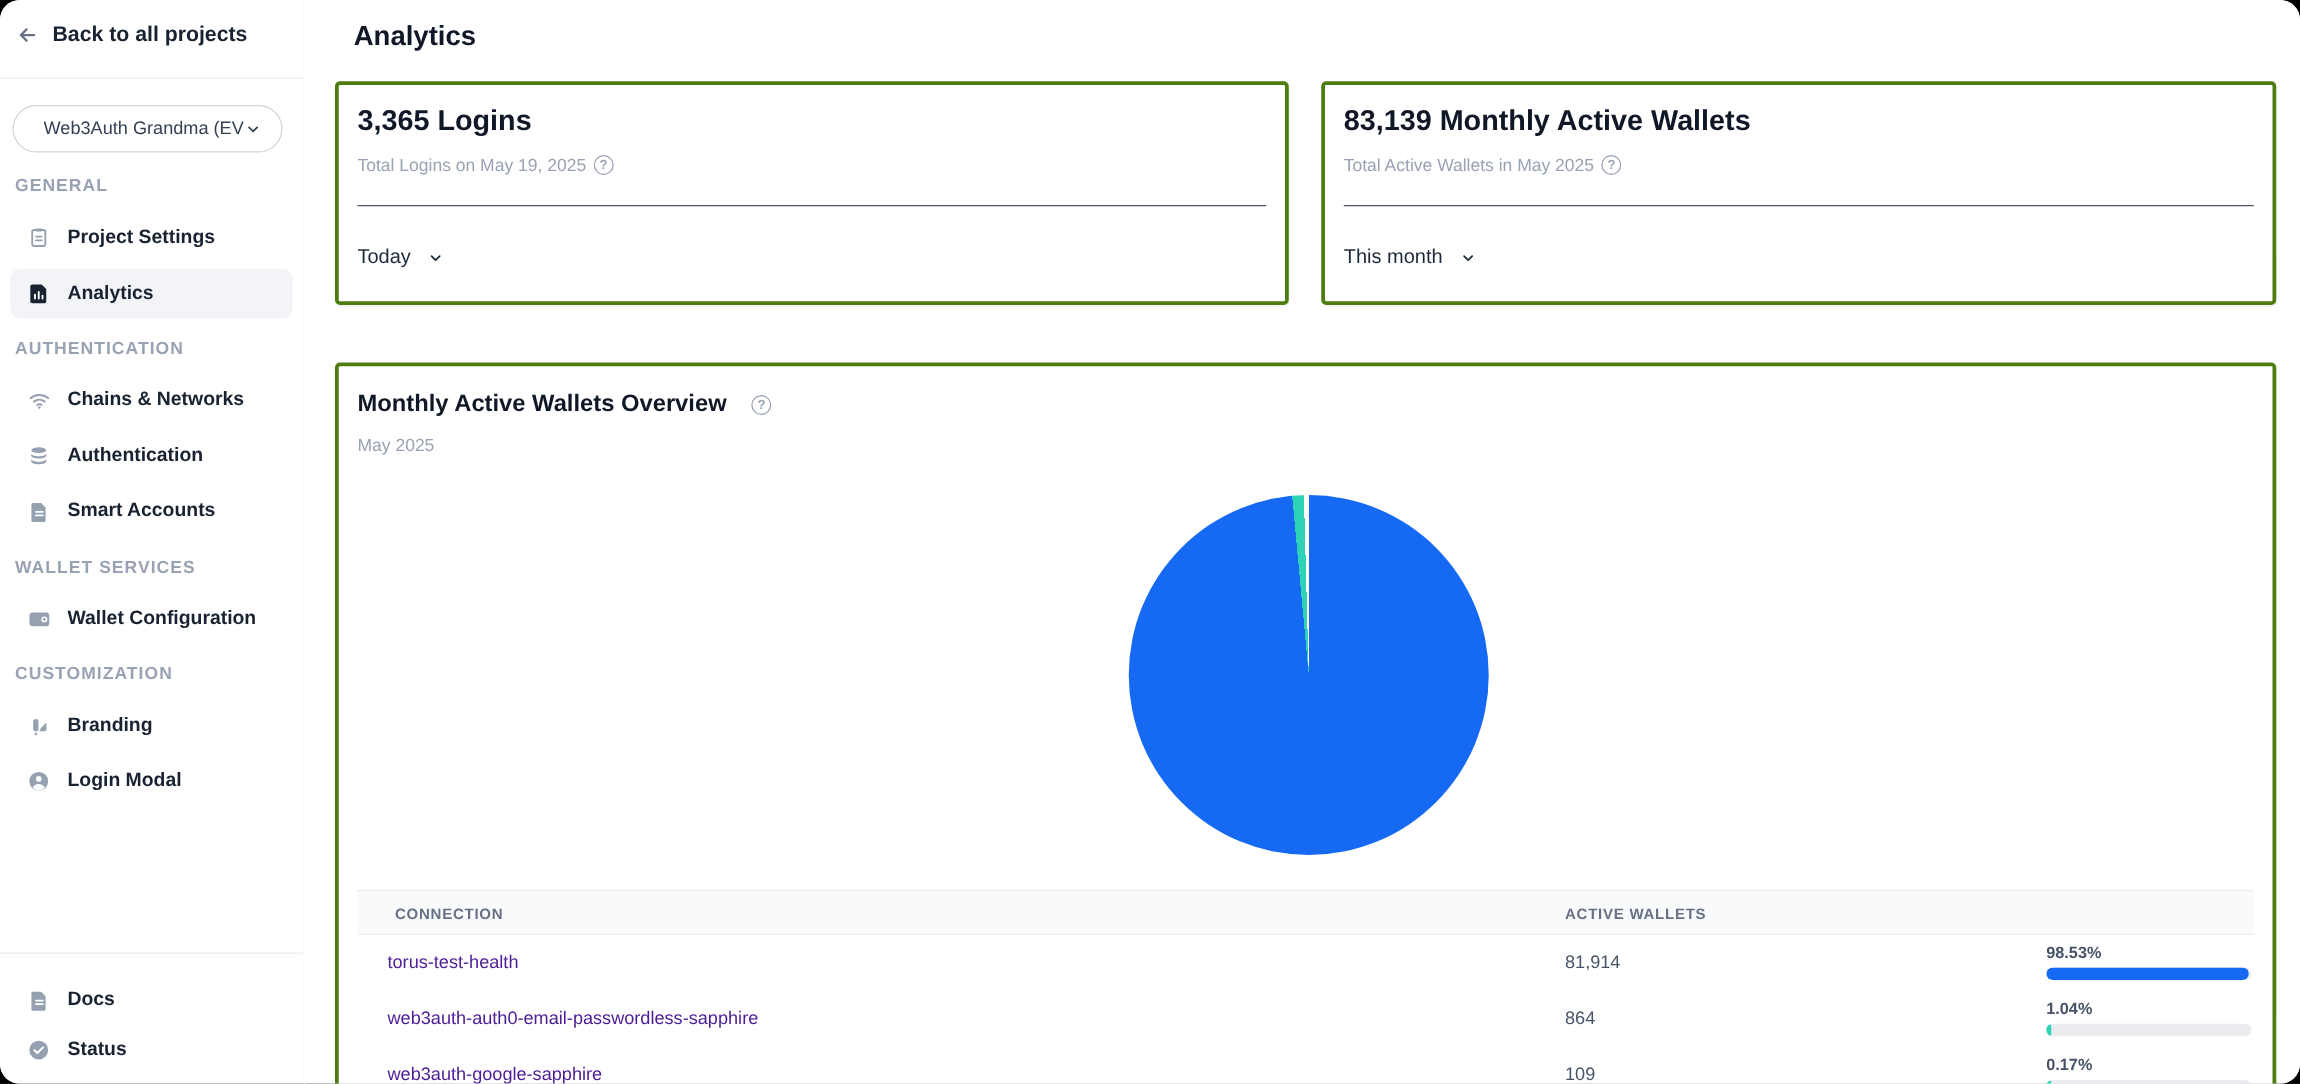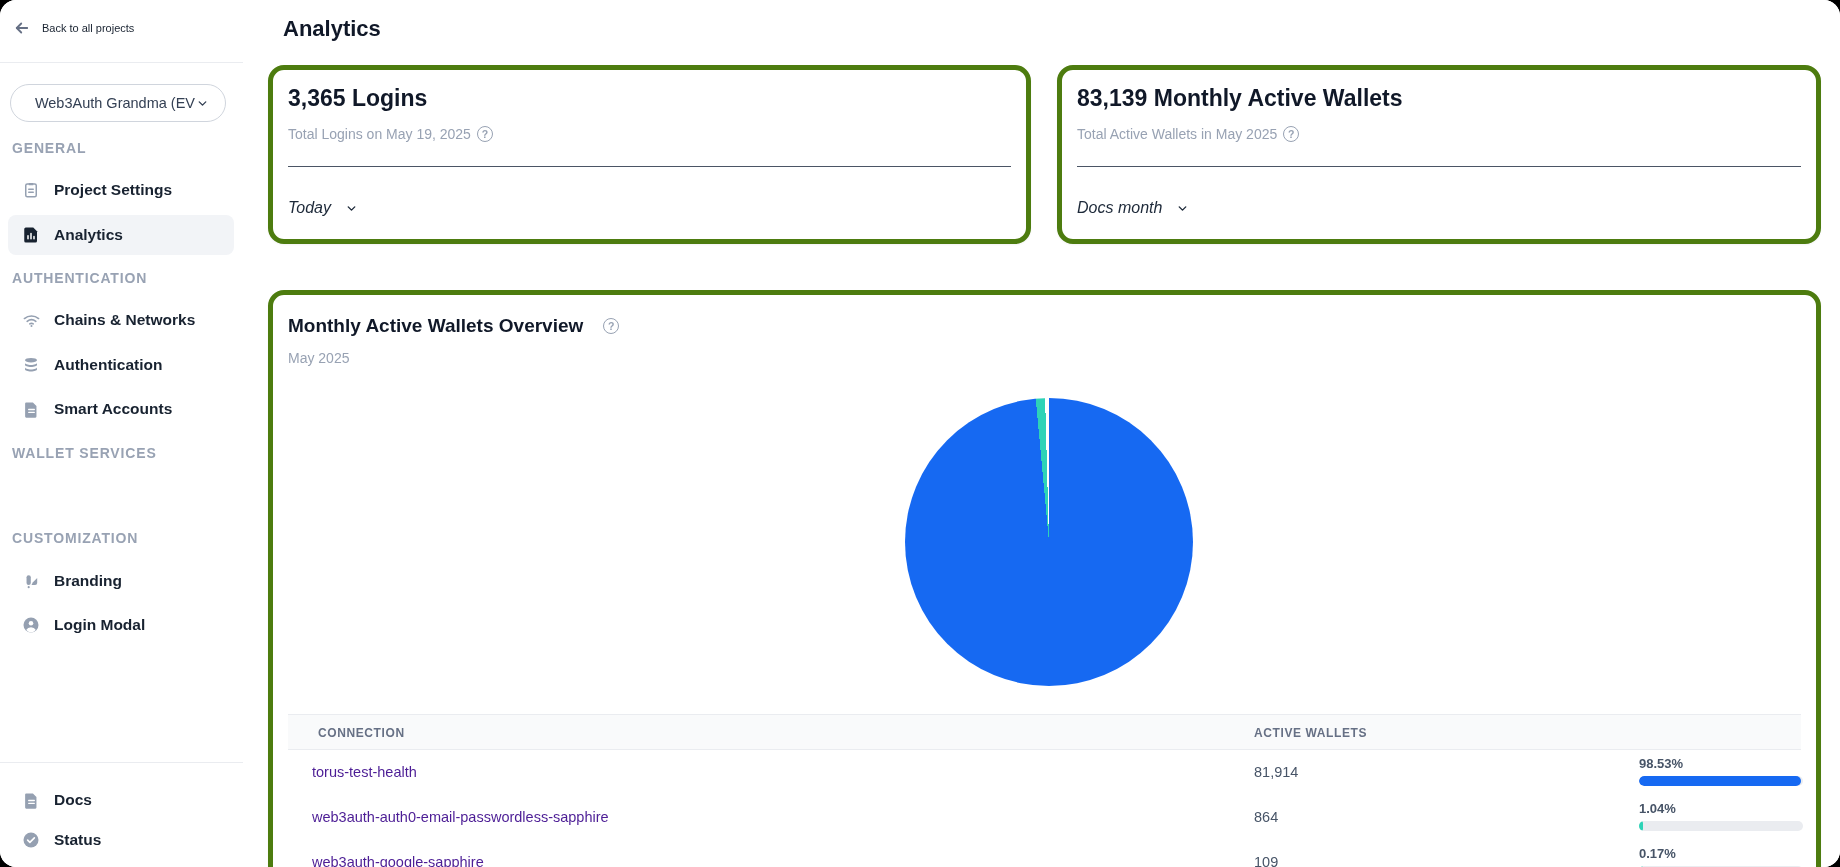--- a/index.html
+++ b/index.html
@@ -1,39 +1,39 @@
 <!DOCTYPE html>
 <html><head>
 <meta charset="utf-8">
 <style>
   html,body{margin:0;padding:0;background:#000;}
   body{font-family:"Liberation Sans",sans-serif;-webkit-font-smoothing:antialiased;}
   .app{position:relative;width:1840px;height:867px;background:#fff;border-radius:16px;overflow:hidden;}
   
   .sidebar{position:absolute;left:0;top:0;width:243px;height:867px;background:#fff;border-right:1px solid #EAECF0;}
   .back{position:absolute;left:12px;top:14px;height:28px;display:flex;align-items:center;gap:10px;cursor:pointer;}
-  .back span{font-size:11px;font-weight:400;color:#182230;}
+  .back span{font-size:17px;font-weight:700;color:#182230;}
   .sb-divider{position:absolute;left:0;width:243px;border-top:1px solid #EAECF0;}
   .proj{position:absolute;left:10px;top:84px;width:216px;height:38px;border:1px solid #D0D5DD;border-radius:19px;
         background:#fff;display:flex;align-items:center;justify-content:flex-end;padding:0 16px 0 22px;box-sizing:border-box;cursor:pointer;}
   .proj span{font-size:14.5px;font-weight:500;color:#344054;white-space:nowrap;overflow:hidden;}
   .sec-label{position:absolute;left:12px;font-size:14px;font-weight:700;letter-spacing:.06em;color:#98A2B3;}
   .item{position:absolute;left:8px;width:226px;height:40px;border-radius:8px;display:flex;align-items:center;gap:13px;
         padding-left:13px;box-sizing:border-box;cursor:pointer;color:#8F9BAB;}
   .item span{font-size:15.5px;font-weight:700;color:#182230;}
   .item.active{background:#F2F4F7;}
   .icn{display:inline-flex;width:20px;height:20px;align-items:center;justify-content:center;flex:none;}
   
   .main{position:absolute;left:243px;top:0;right:0;bottom:0;background:#fff;}
   .page-title{position:absolute;left:40px;top:16px;font-size:22px;font-weight:700;color:#101828;margin:0;}
-  .card{position:absolute;background:#fff;border:5px solid #4d7c0f;border-radius:16px;box-shadow:0 1px 2px rgba(16,24,40,.05);box-sizing:border-box;}
+  .card{position:absolute;background:#fff;border:3px solid #4d7c0f;border-radius:4px;box-shadow:0 1px 2px rgba(16,24,40,.05);box-sizing:border-box;}
   .metric{position:absolute;left:15px;top:15px;font-size:23px;font-weight:700;color:#101828;}
   .subtle{position:absolute;left:15px;top:56px;display:flex;align-items:center;gap:6px;font-size:14px;color:#98A2B3;}
   .card-divider{position:absolute;left:15px;right:15px;top:96px;border-top:1.5px solid #4B5565;}
-  .range{position:absolute;left:15px;top:128px;display:flex;align-items:center;gap:10px;cursor:pointer;font-style:italic;}
+  .range{position:absolute;left:15px;top:128px;display:flex;align-items:center;gap:10px;cursor:pointer;}
   .range span{font-size:16px;font-weight:500;color:#1D2939;}
   .help{display:inline-flex;width:16px;height:16px;border:1.5px solid #98A2B3;border-radius:50%;align-items:center;justify-content:center;
         font-size:10.5px;font-weight:700;color:#98A2B3;box-sizing:border-box;flex:none;}
   .ov-title{position:absolute;left:15px;top:20px;display:flex;align-items:center;gap:20px;}
   .ov-title b{font-size:19px;font-weight:700;color:#101828;}
   .ov-sub{position:absolute;left:15px;top:55px;font-size:14px;color:#98A2B3;}
   .pie{position:absolute;left:632px;top:103px;width:288px;height:288px;border-radius:50%;}
   
   .thead{position:absolute;left:15px;right:15px;top:419px;height:36px;background:#F9FAFB;border-top:1px solid #EAECF0;border-bottom:1px solid #EAECF0;box-sizing:border-box;}
   .th{position:absolute;top:0;height:36px;display:flex;align-items:center;font-size:12px;font-weight:700;letter-spacing:.05em;color:#667085;}
@@ -126,20 +126,30 @@
         <svg width="17" height="17" viewBox="0 0 24 24">
             <path fill="#95A0B1" d="M5 2h9l5 5v15a1.5 1.5 0 0 1-1.5 1.5h-13A1.5 1.5 0 0 1 3 22V3.5A1.5 1.5 0 0 1 4.5 2z"></path>
             <path d="M8 12h8M8 16h8" stroke="#fff" stroke-width="1.8" stroke-linecap="round"></path>
           </svg>
       </span>
       <span>Smart Accounts</span>
     </div>
 
     <div class="sec-label" style="top:445px">WALLET SERVICES</div>
 
+    <div class="item" style="top:475px">
+      <span class="icn">
+        <svg width="19" height="19" viewBox="0 0 24 24">
+            <rect x="2" y="5" width="20" height="14" rx="3" fill="#95A0B1"></rect>
+            <circle cx="17" cy="12" r="3" fill="#fff"></circle>
+            <circle cx="17" cy="12" r="1.4" fill="#95A0B1"></circle>
+          </svg>
+      </span>
+      <span>Wallet Configuration</span>
+    </div>
 
     <div class="sec-label" style="top:530px">CUSTOMIZATION</div>
 
     <div class="item" style="top:561px">
       <span class="icn">
         <svg width="17" height="17" viewBox="0 0 24 24" fill="#95A0B1">
             <rect x="5" y="3" width="6" height="14" rx="3"></rect>
             <path d="M14 13l6-6v7a3 3 0 0 1-3 3h-5z"></path>
             <circle cx="8" cy="20" r="1.5"></circle>
           </svg>
@@ -204,21 +214,21 @@
     </section>
 
     <section class="card" style="left:814px;top:65px;width:764px;height:179px;">
       <div class="metric">83,139 Monthly Active Wallets</div>
       <div class="subtle">
         <span>Total Active Wallets in May 2025</span>
         <span class="help">?</span>
       </div>
       <div class="card-divider"></div>
       <div class="range">
-        <span>Docs month</span>
+        <span>This month</span>
         <span class="icn">
           <svg width="13" height="13" viewBox="0 0 24 24" fill="none" stroke="#1D2939" stroke-width="2.6" stroke-linecap="round" stroke-linejoin="round">
               <path d="M6 9l6 6 6-6"></path>
             </svg>
         </span>
       </div>
     </section>
 
     <section class="card" style="left:25px;top:290px;width:1553px;height:600px;">
 

